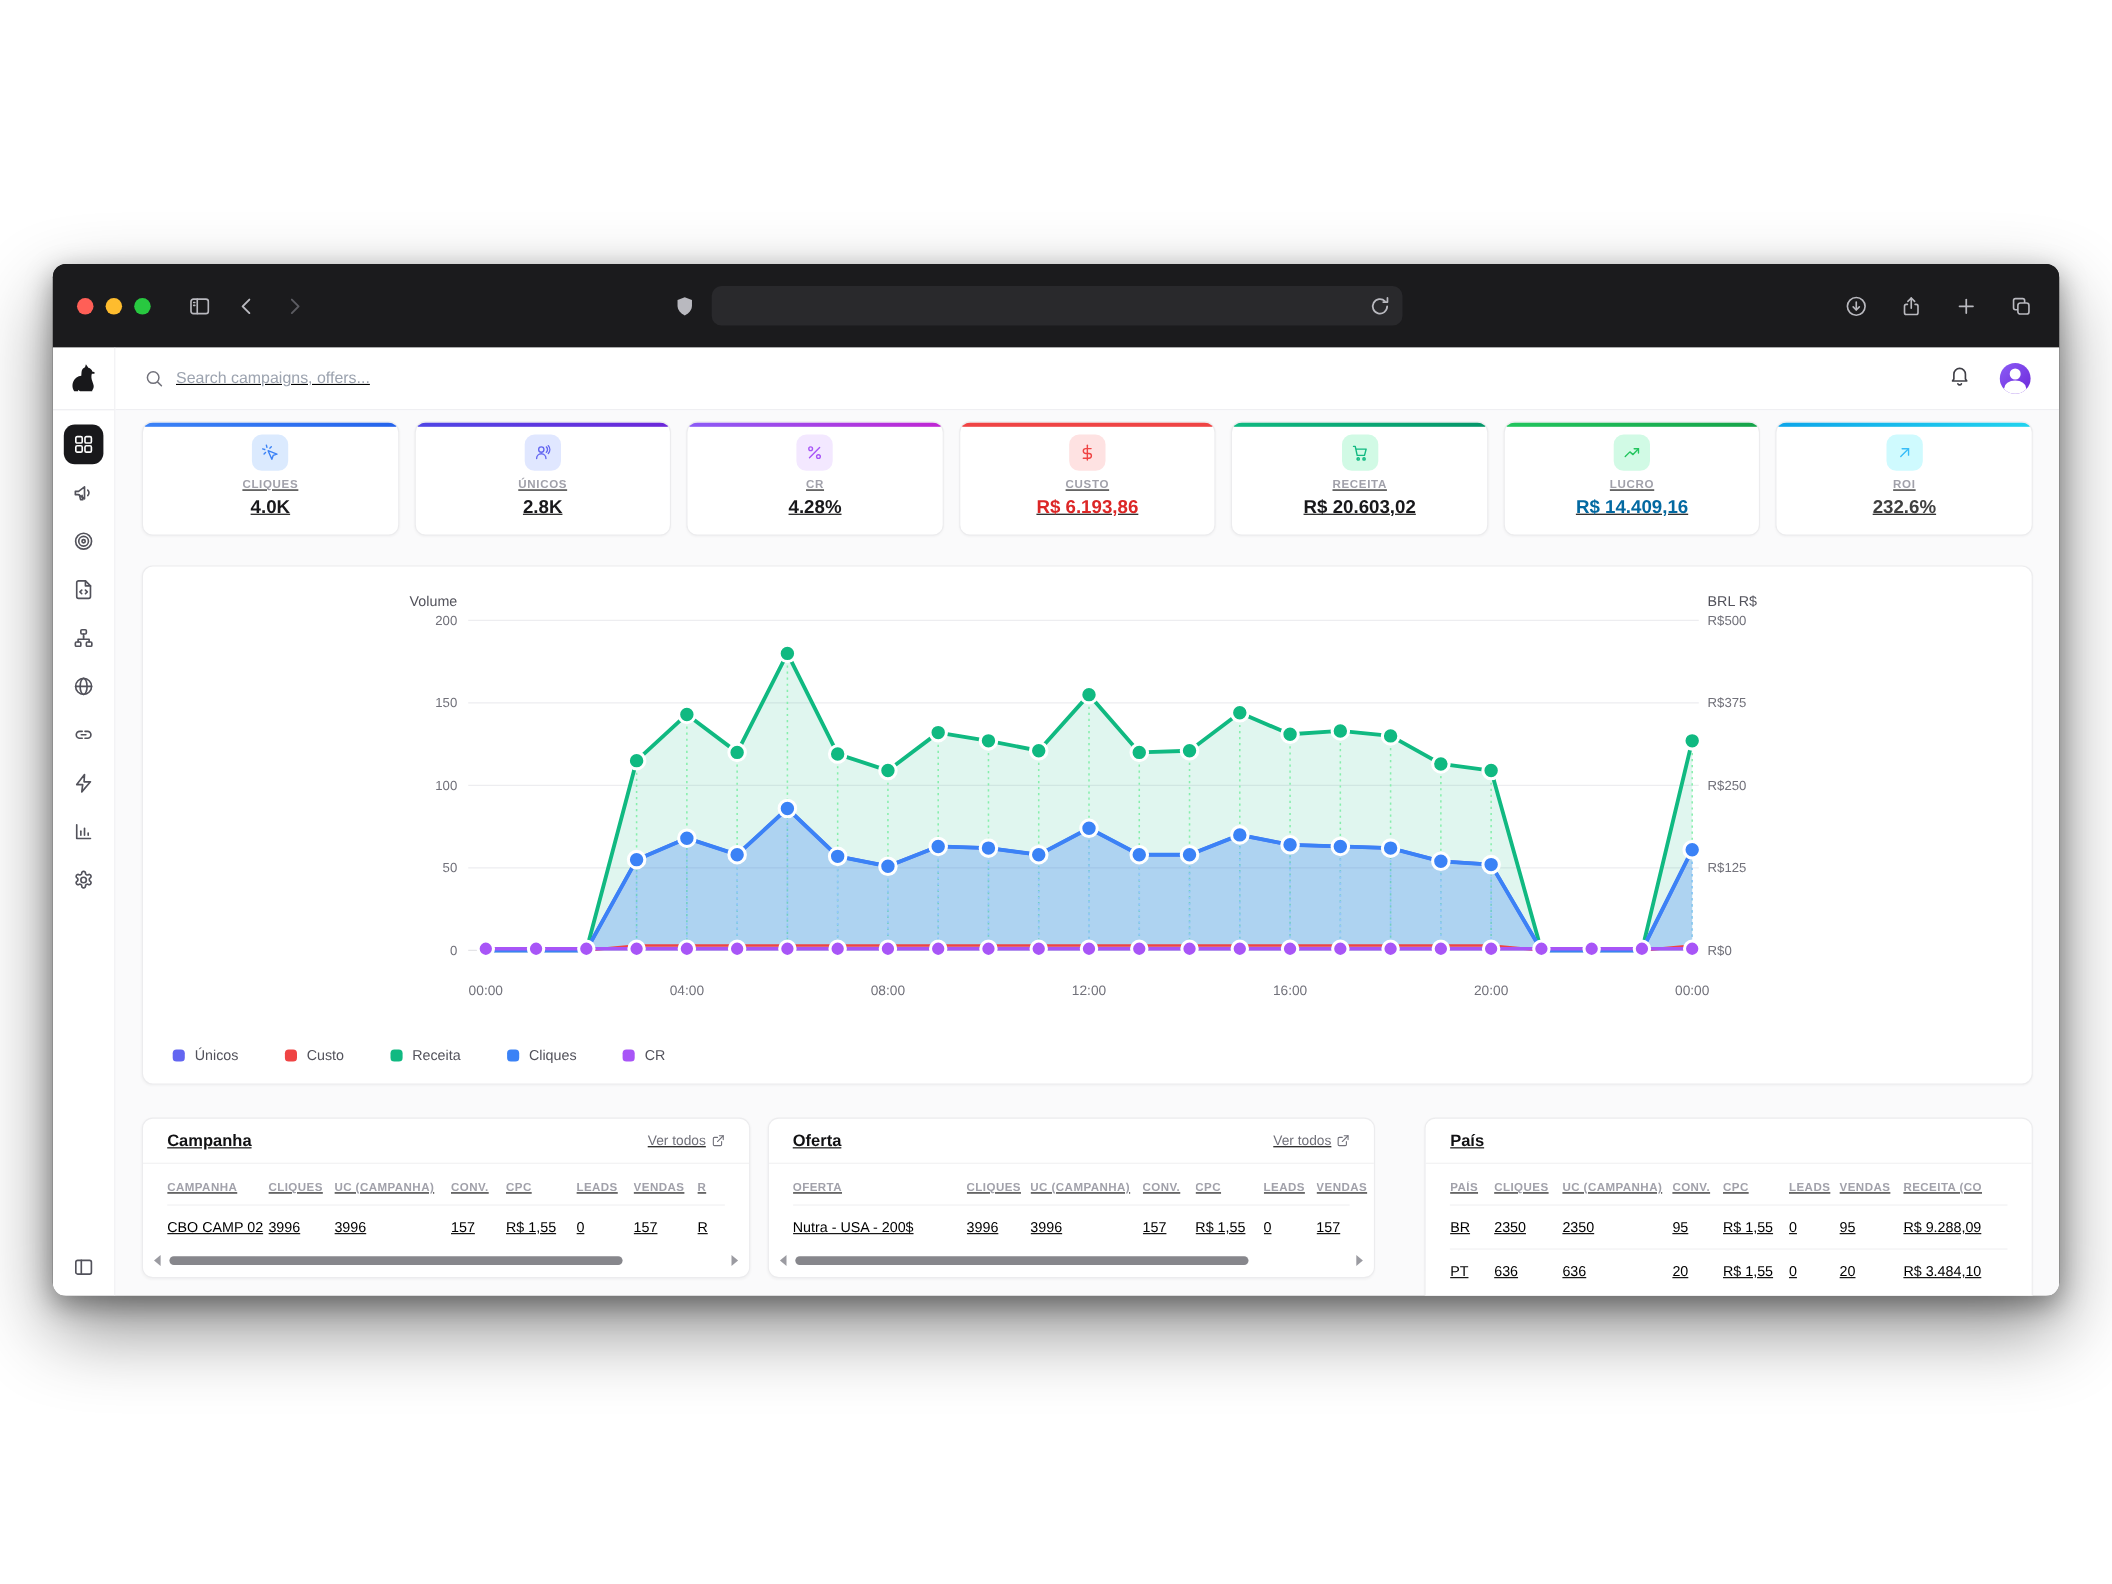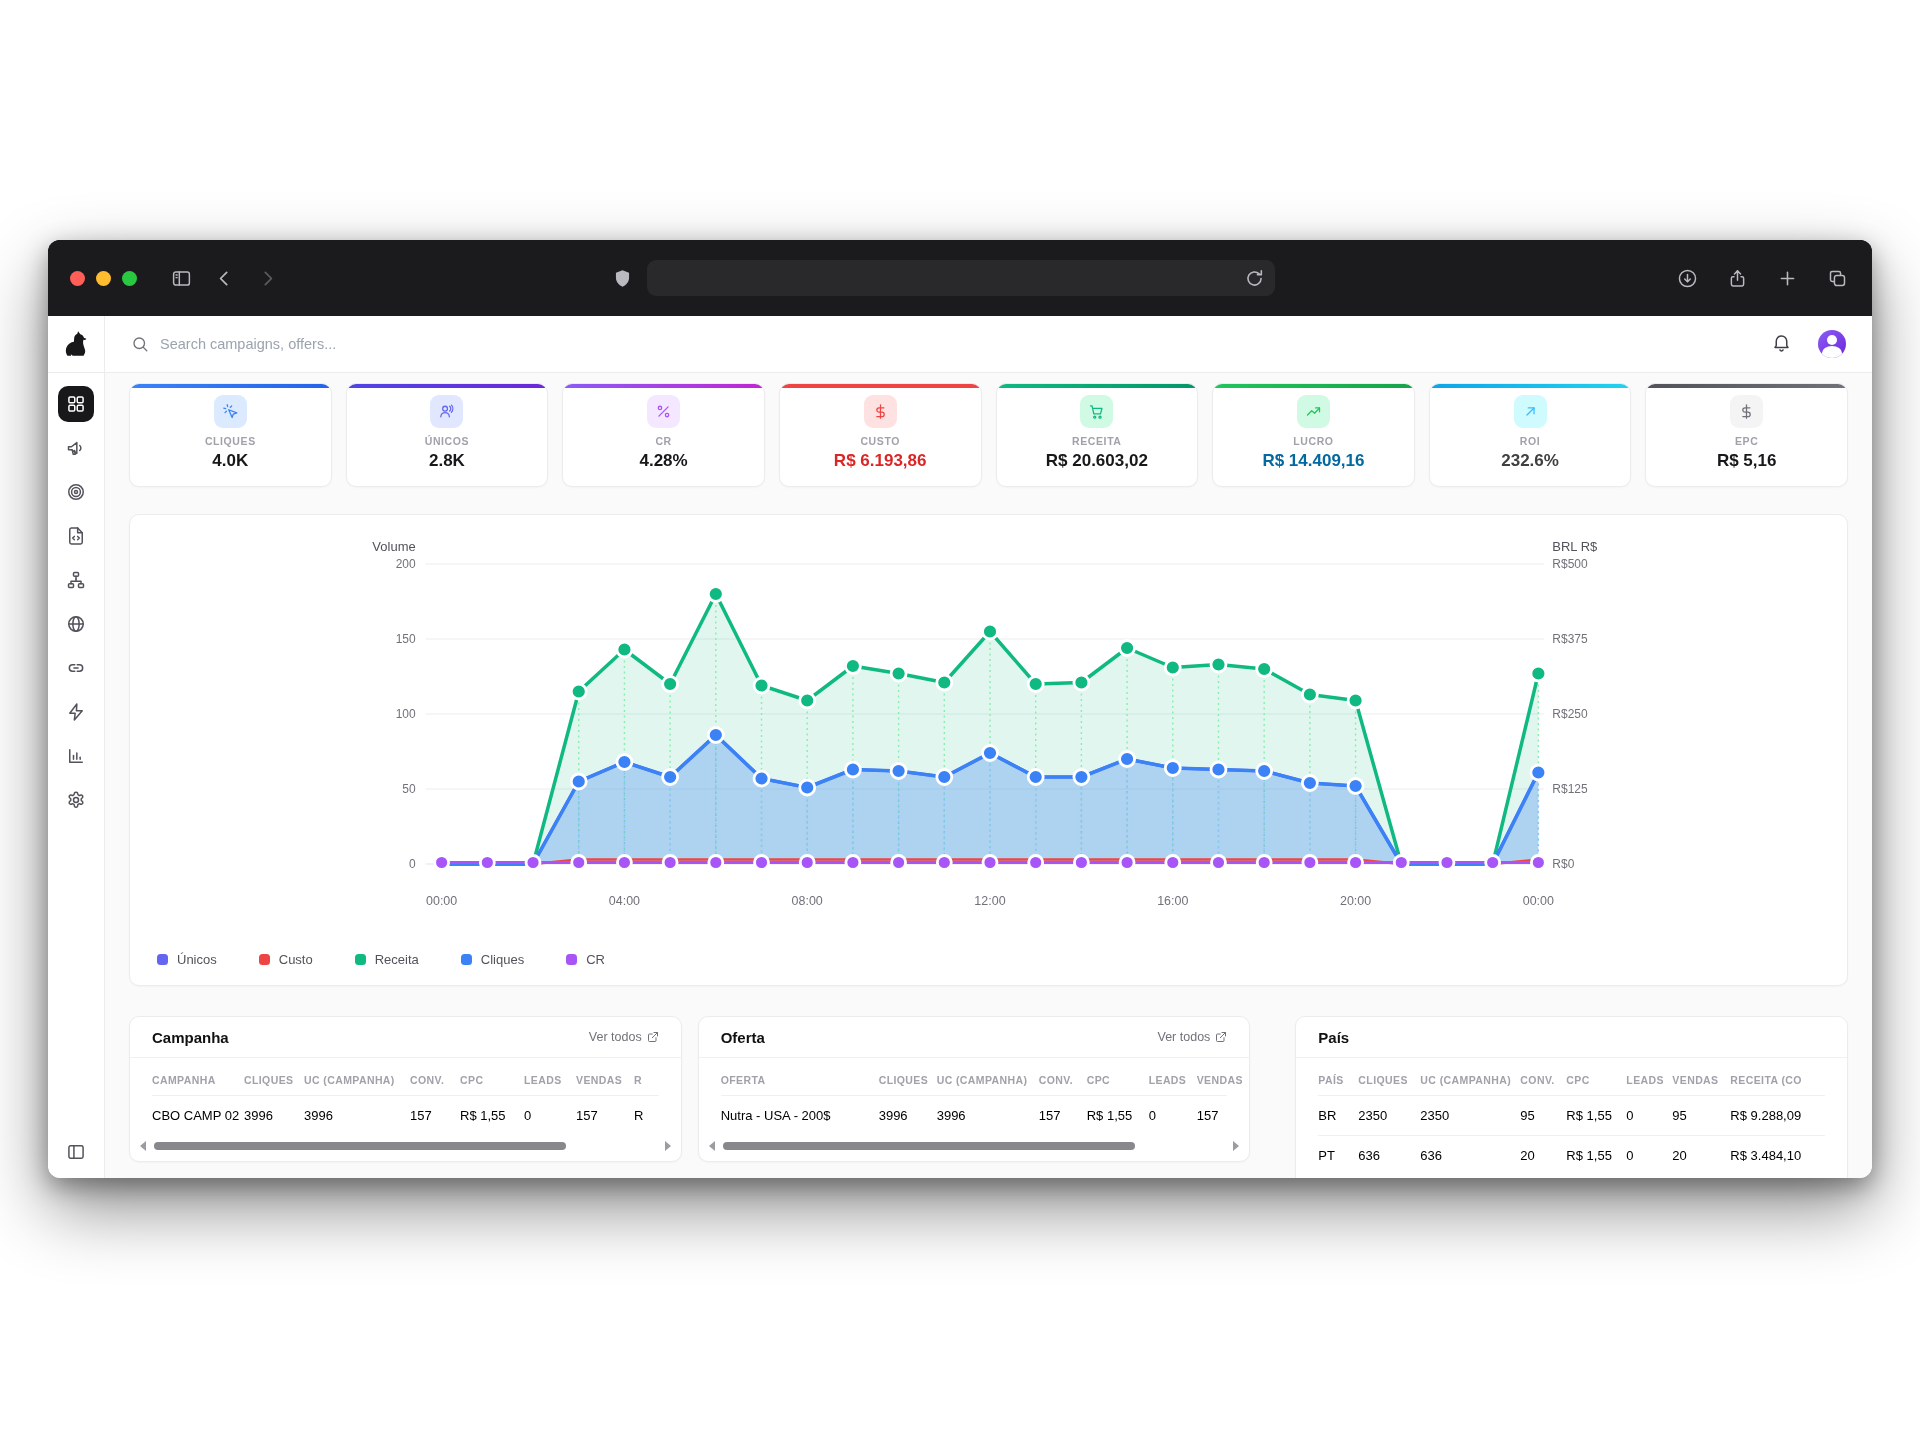--- a/index.html
+++ b/index.html
@@ -16,21 +16,21 @@
   .light.red{ background:#ff5f57; } .light.yellow{ background:#febc2e; } .light.green{ background:#28c840; }
   .tbicon { color:#b9b9bf; display:flex; align-items:center; justify-content:center; }
   .tbicon svg { width:21px; height:21px; }
   .tbicon.dim { color:#5c5c62; }
   .tb-left { display:flex; align-items:center; gap:22px; margin-left:34px; }
   .urlwrap { position:absolute; left:564px; top:20px; display:flex; align-items:center; gap:14px; }
   .urlbar { width:628px; height:36px; background:#29292c; border-radius:9px; display:flex; align-items:center; justify-content:flex-end; padding:0 10px; }
   .tb-right { position:absolute; right:24px; top:0; height:76px; display:flex; align-items:center; gap:29px; }
 
   
-  .app { position:absolute; top:76px; left:0; right:0; bottom:0; background:#ffffff; display:flex; }
+  .app { position:absolute; top:76px; left:0; right:0; bottom:0; background:#ffffff; display:flex;text-decoration:underline; }
 
   .side { width:57px; background:#ffffff; border-right:1px solid #ececef; display:flex; flex-direction:column; align-items:center; flex-shrink:0; }
   .side-logo { height:57px; width:100%; display:flex; align-items:center; justify-content:center; border-bottom:1px solid #ececef; }
   .side-logo svg { width:28px; height:28px; fill:#18181b; }
   .nav { display:flex; flex-direction:column; gap:8px; margin-top:13px; align-items:center; }
   .nav-btn { width:36px; height:36px; border-radius:10px; display:flex; align-items:center; justify-content:center; color:#52525b; }
   .nav-btn svg { width:20px; height:20px; }
   .nav-btn.active { background:#18181b; color:#ffffff; }
   .side-bottom { margin-top:auto; margin-bottom:8px; }
 
@@ -351,31 +351,20 @@
             <div class="kpi">
               <div class="kpi-accent" style="background:linear-gradient(90deg,#0ea5e9,#22d3ee)"></div>
               <div class="kpi-chip" style="background:#cffafe;color:#38bdf8">
                 <svg viewBox="0 0 24 24" fill="none" stroke="currentColor" stroke-width="1.8" stroke-linecap="round" stroke-linejoin="round">
                   <line x1="7" y1="17" x2="17" y2="7"></line>
                   <polyline points="8.8,7 17,7 17,15.2"></polyline>
                 </svg>
               </div>
               <div class="kpi-label">ROI</div>
               <div class="kpi-value" style="color:#404040">232.6%</div>
-            </div>
-            <div class="kpi">
-              <div class="kpi-accent" style="background:linear-gradient(90deg,#52525b,#71717a)"></div>
-              <div class="kpi-chip" style="background:#f4f4f5;color:#71717a">
-                <svg viewBox="0 0 24 24" fill="none" stroke="currentColor" stroke-width="1.8" stroke-linecap="round" stroke-linejoin="round">
-                  <line x1="12" y1="2.5" x2="12" y2="21.5"></line>
-                  <path d="M16.8 6.8H9.9a3.1 3.1 0 0 0 0 6.2h4.2a3.1 3.1 0 0 1 0 6.2H6.8"></path>
-                </svg>
-              </div>
-              <div class="kpi-label">EPC</div>
-              <div class="kpi-value" style="color:#18181b">R$ 5,16</div>
             </div>
           </div>
 
         <div class="chart-card">
           <svg class="plot" id="chart-svg" viewBox="0 0 1719 400" preserveAspectRatio="none">
               <line x1="296" y1="343" x2="1416" y2="343" stroke="#e4e4e7" stroke-width="1"></line>
               <text x="286" y="347" text-anchor="end" font-size="12" fill="#71717a" font-family="&quot;Liberation Sans&quot;,sans-serif">0</text>
               <line x1="296" y1="268" x2="1416" y2="268" stroke="#ededf0" stroke-width="1"></line>
               <text x="286" y="272" text-anchor="end" font-size="12" fill="#71717a" font-family="&quot;Liberation Sans&quot;,sans-serif">50</text>
               <line x1="296" y1="193" x2="1416" y2="193" stroke="#ededf0" stroke-width="1"></line>

